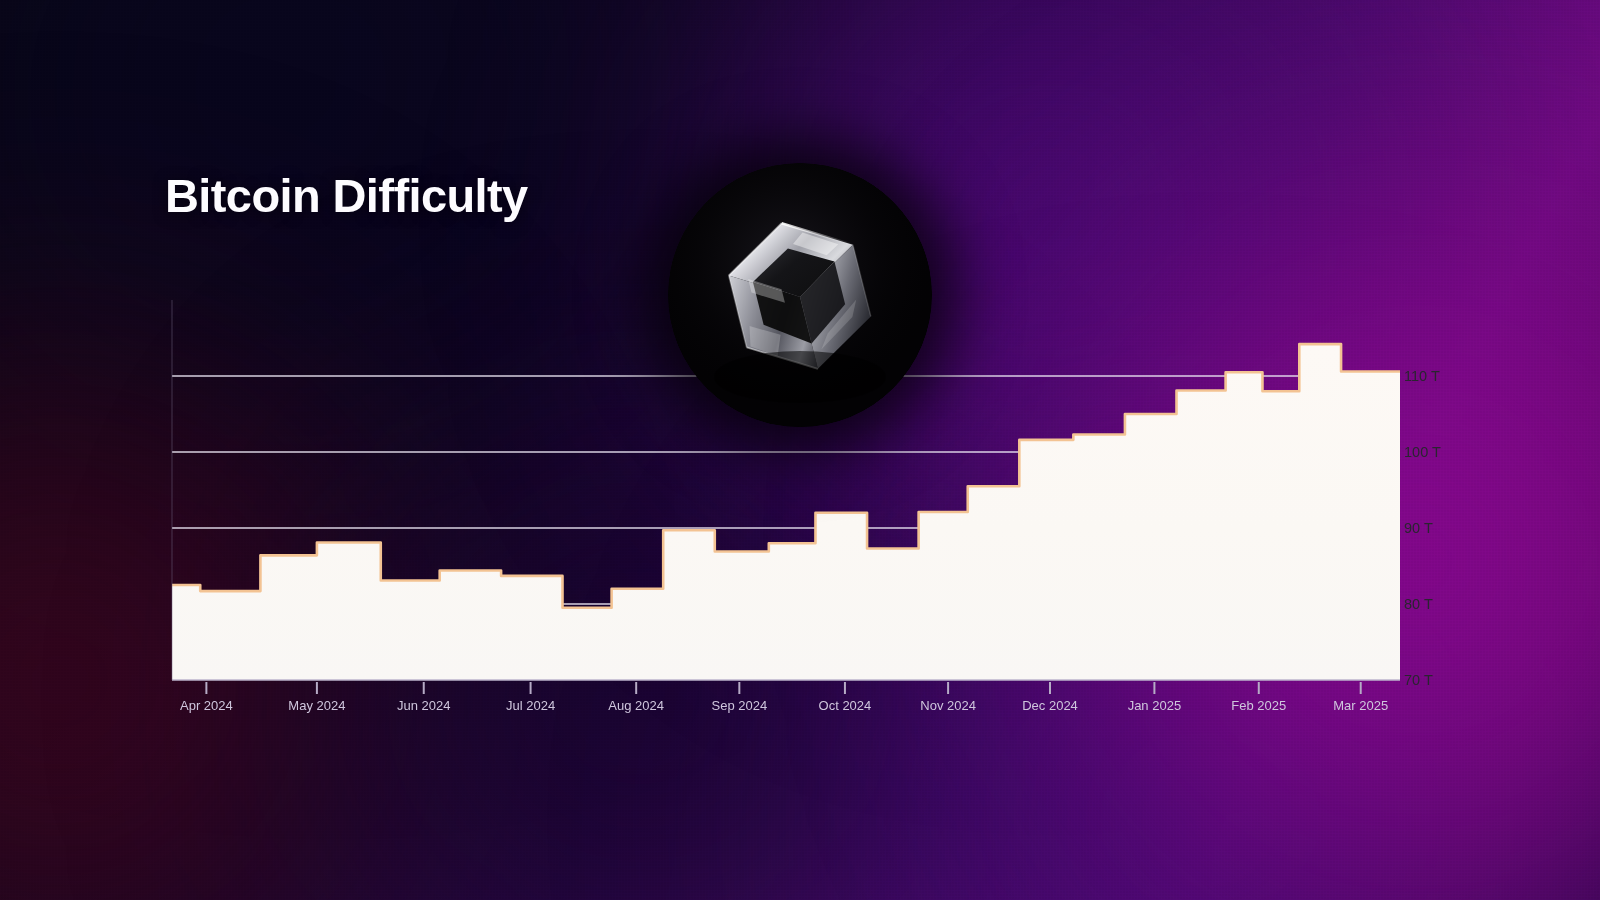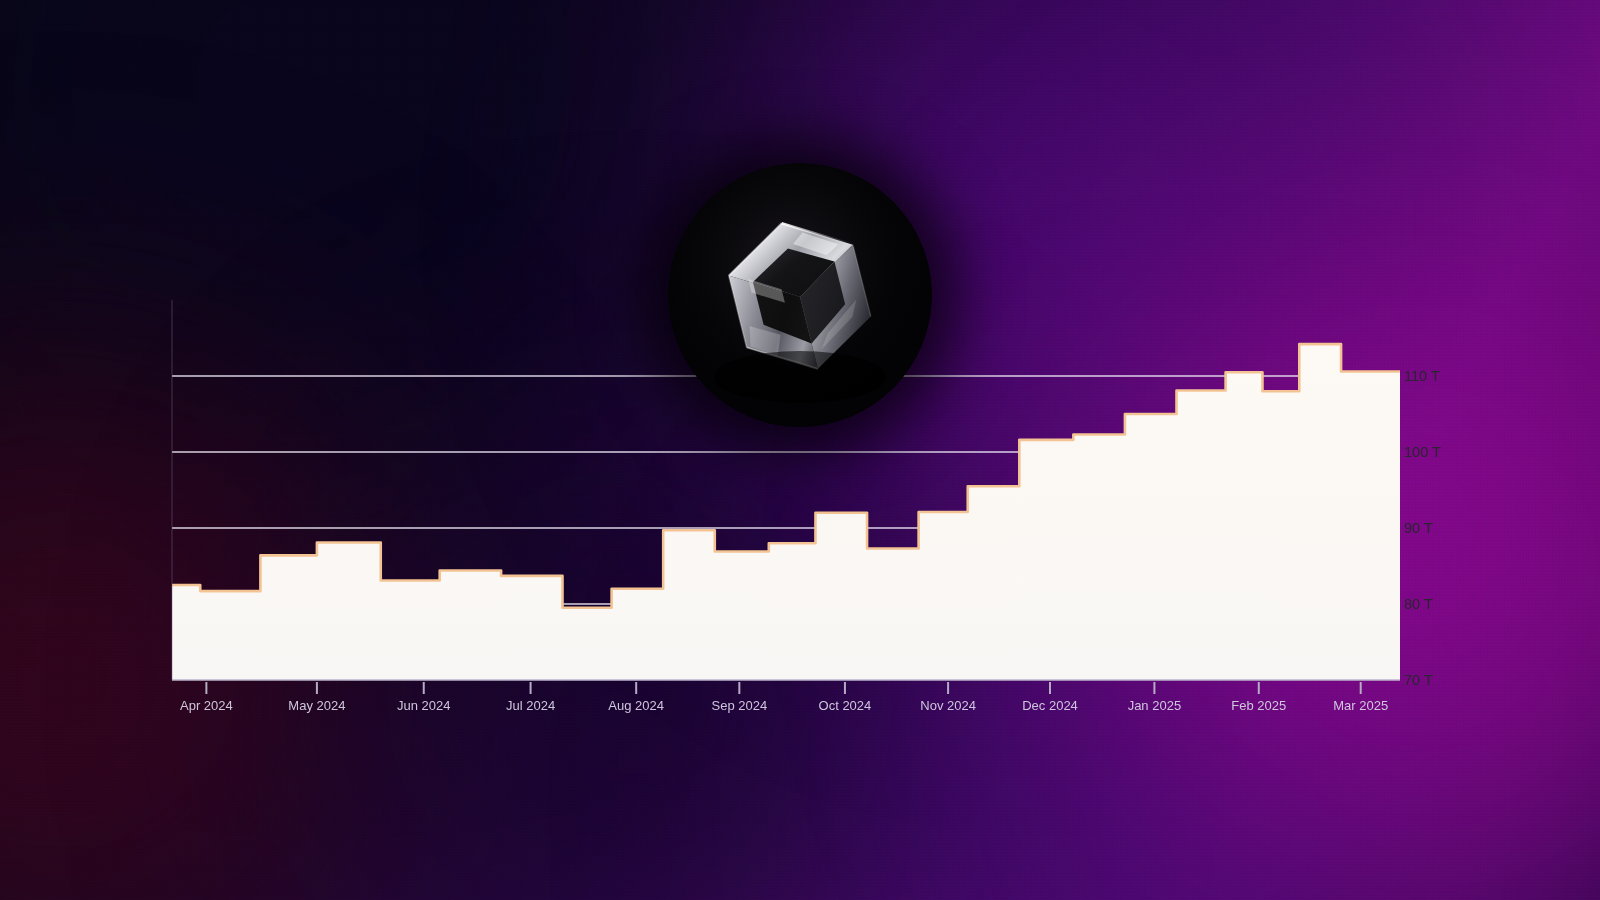--- a/index.html
+++ b/index.html
@@ -107,20 +107,21 @@
 
   <div class="bg-layer bg-base"></div>
   <div class="bg-blob blob-navy"></div>
   <div class="bg-blob blob-wine"></div>
   <div class="bg-blob blob-deep"></div>
   <div class="bg-blob blob-violet"></div>
   <div class="bg-blob blob-indigo"></div>
   <div class="bg-blob blob-magenta"></div>
   <div class="bg-grain"></div>
 
+  <div id="title">Bitcoin Difficulty</div>
 
   <div id="badge">
     <svg width="264" height="264" viewBox="0 0 264 264" aria-hidden="true">
       <defs>
         <linearGradient id="faceTop" x1="0" y1="0" x2="1" y2="1">
           <stop offset="0%" stop-color="#ffffff"></stop>
           <stop offset="22%" stop-color="#e9e9ee"></stop>
           <stop offset="48%" stop-color="#9fa0a8"></stop>
           <stop offset="72%" stop-color="#d9dade"></stop>
           <stop offset="100%" stop-color="#6f7078"></stop>

